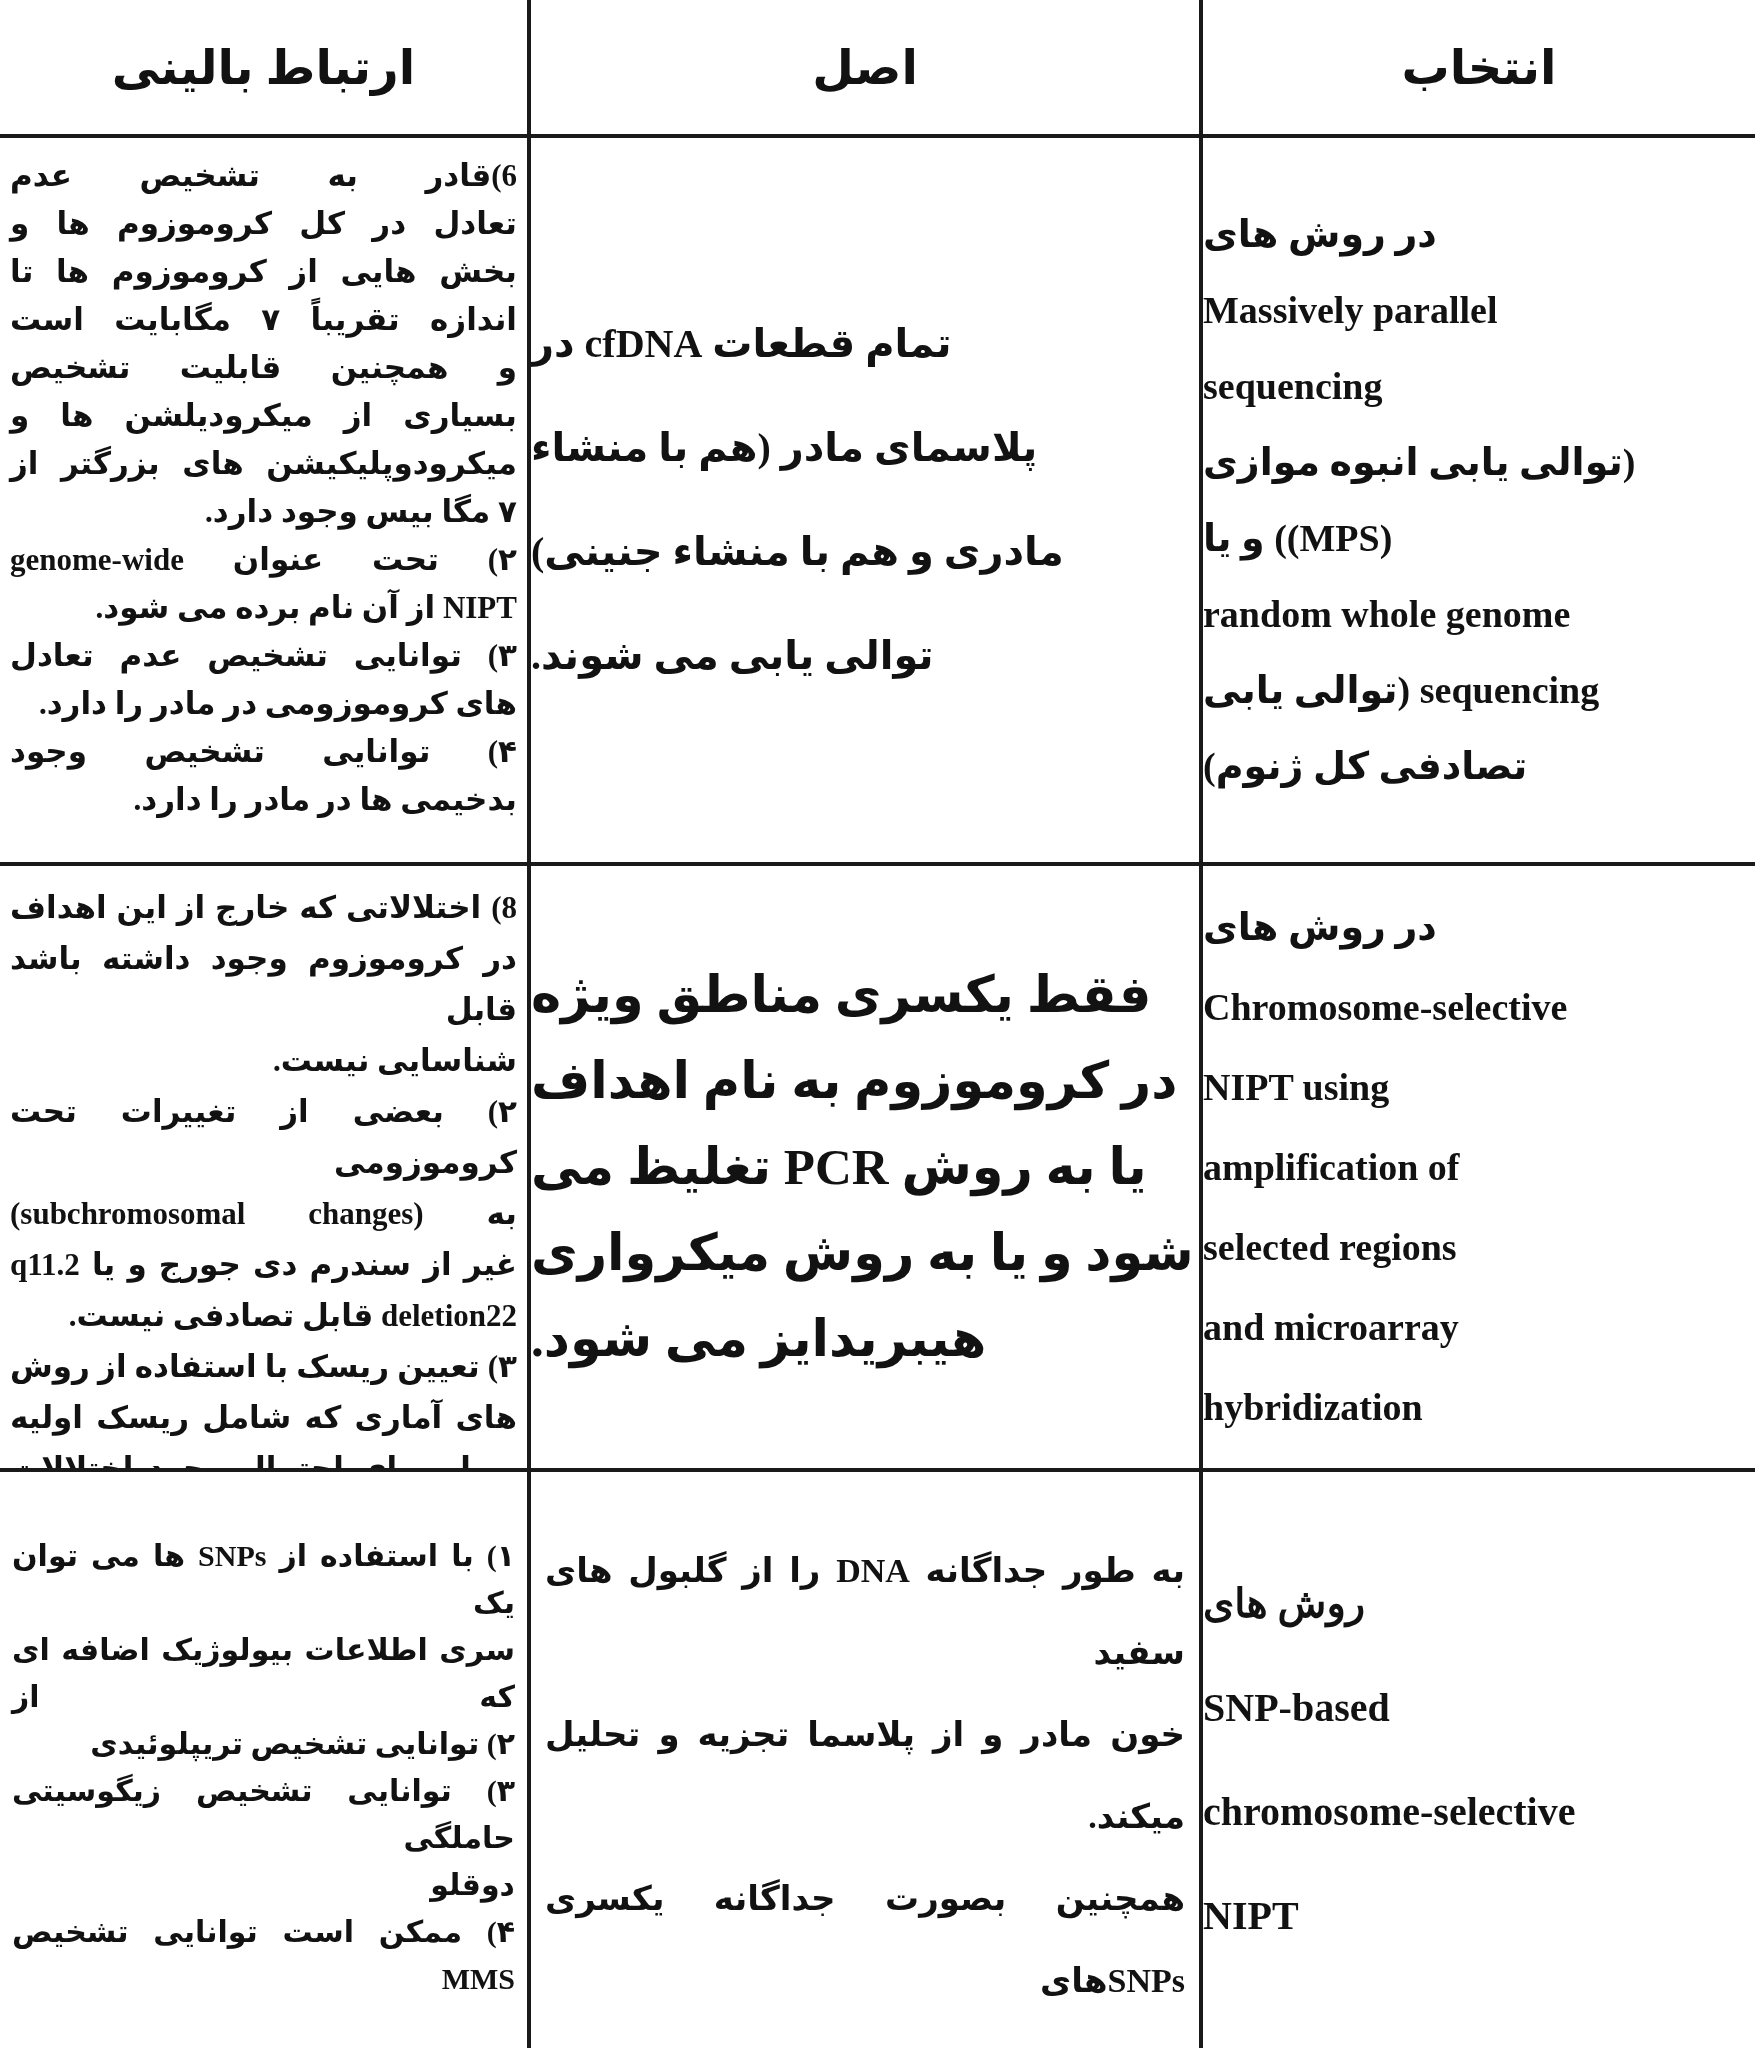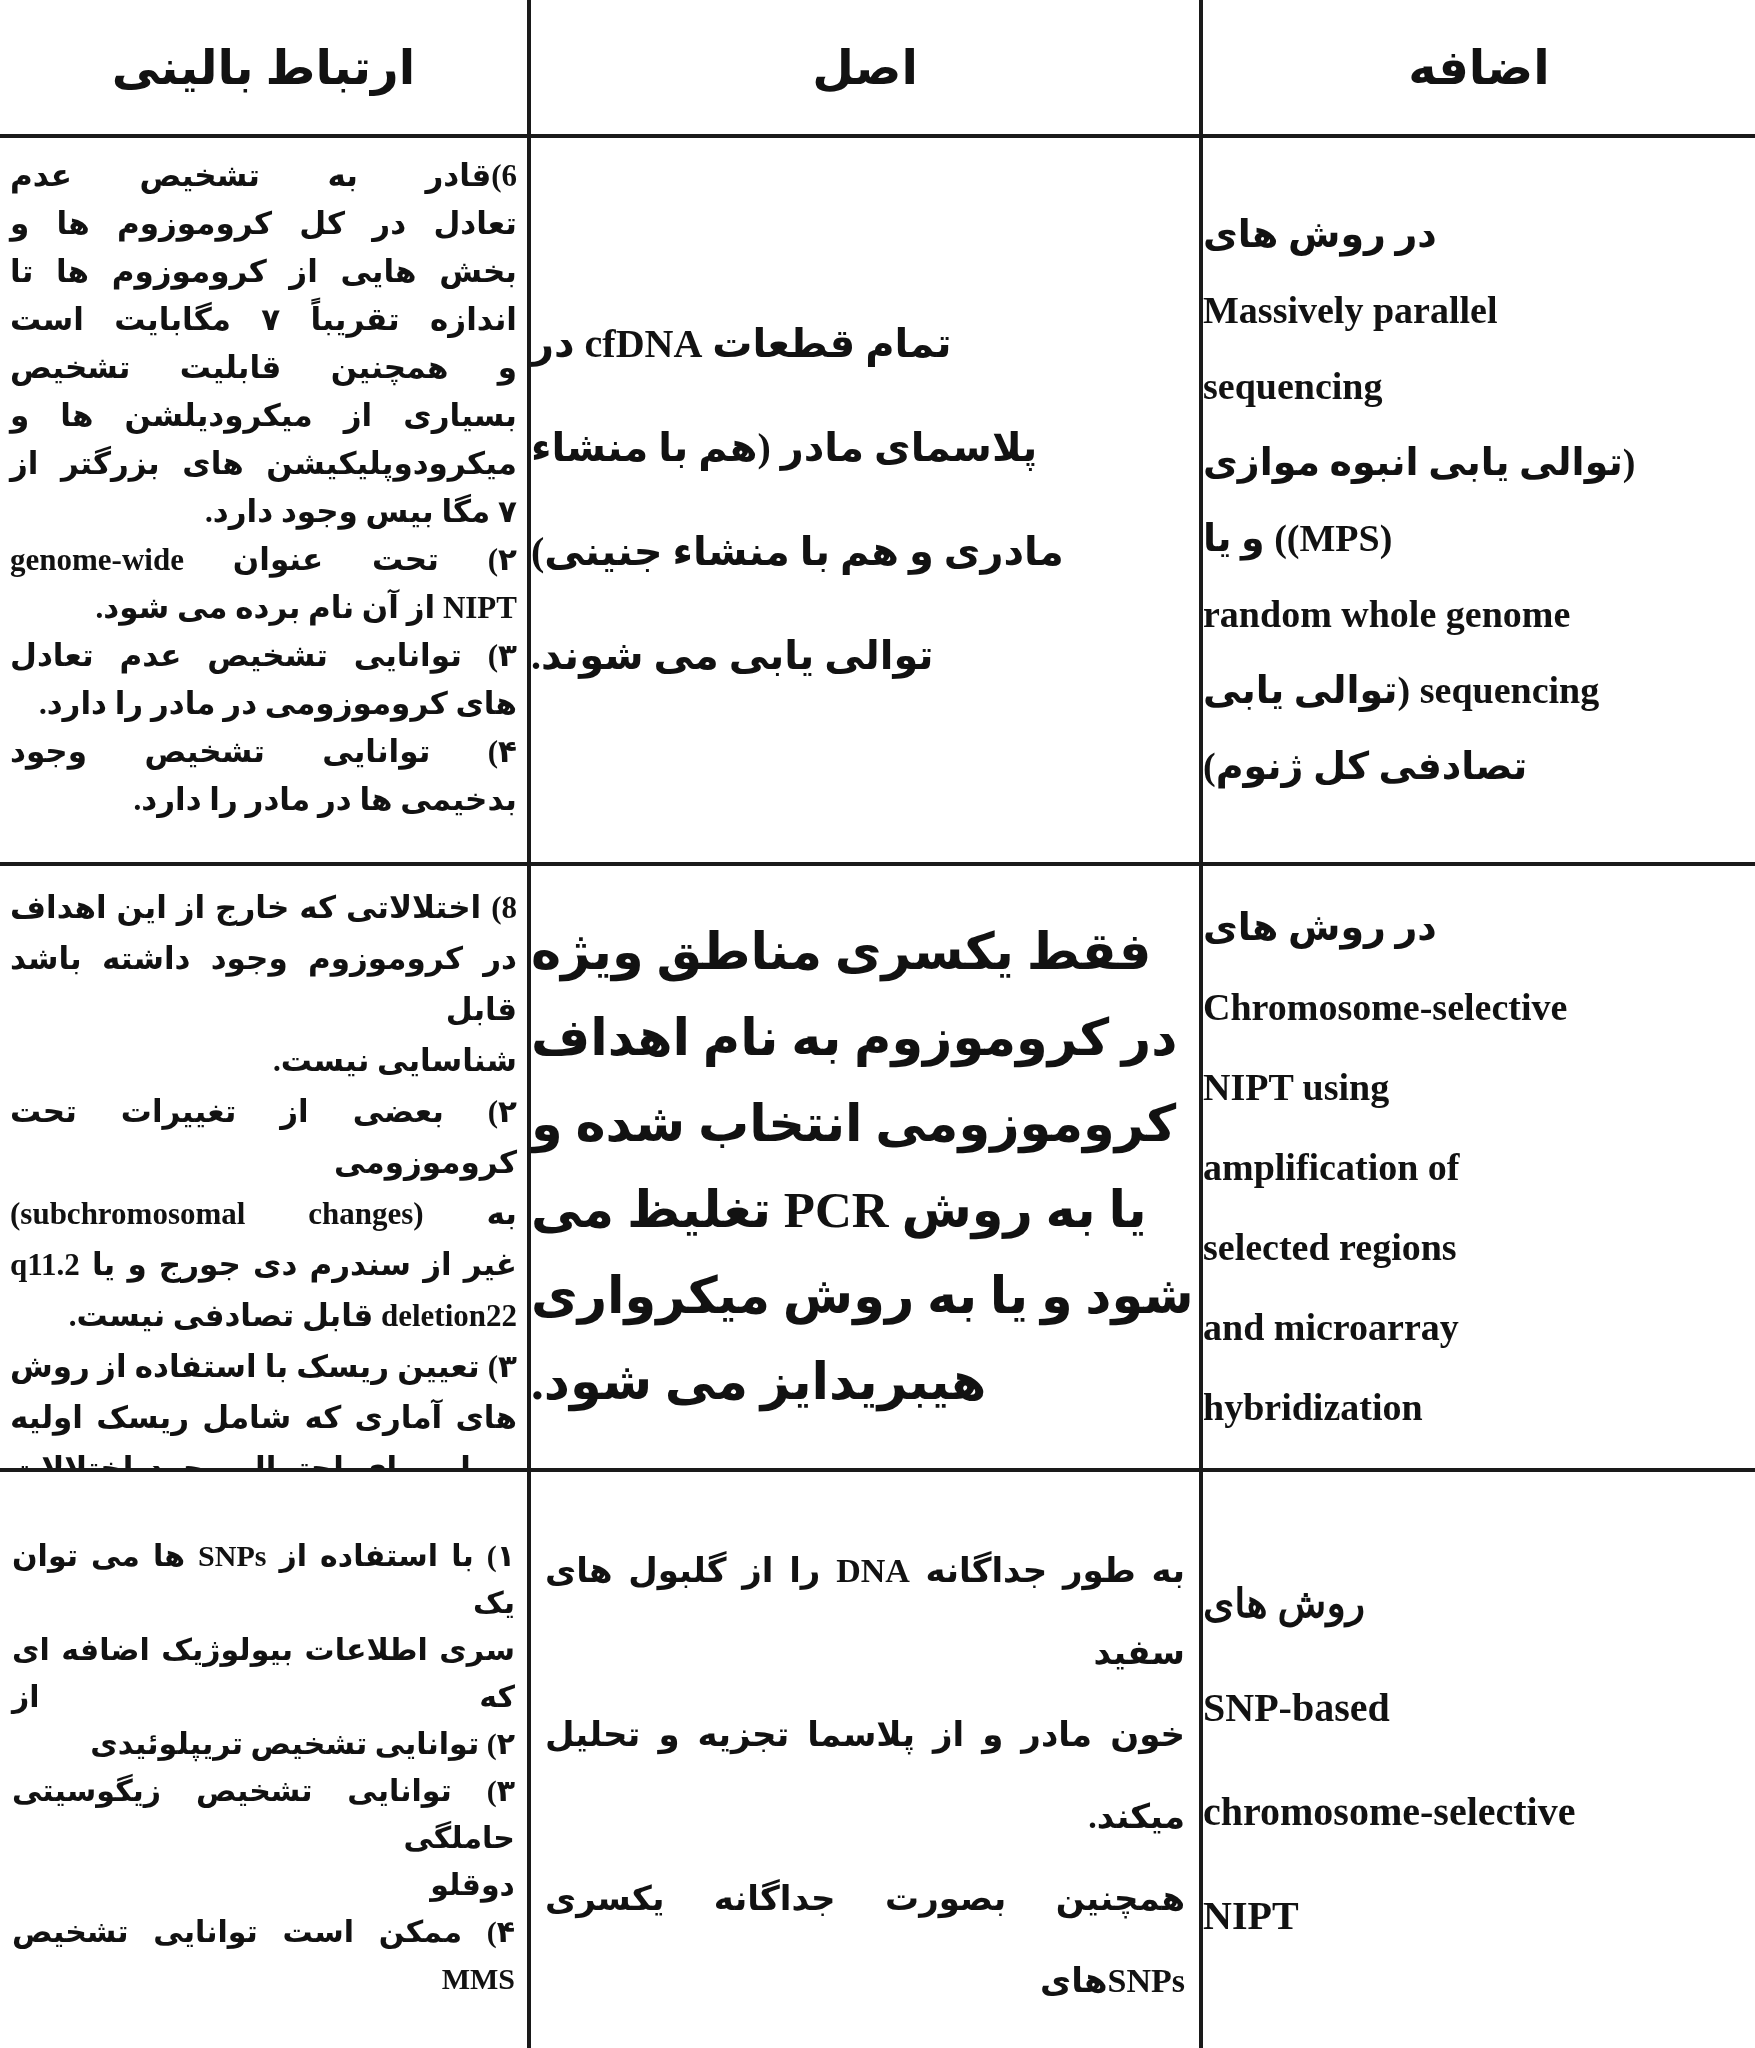--- a/index.html
+++ b/index.html
@@ -53,21 +53,21 @@
 <div class="page">
   <div class="table">
 
     <div class="cell vline hline hdr">
       <span>ارتباط بالینی</span>
     </div>
     <div class="cell vline hline hdr">
       <span>اصل</span>
     </div>
     <div class="cell hline hdr">
-      <span>اضافه</span>
+      <span>انتخاب</span>
     </div>
 
     <div class="cell vline hline body-cell clin1">
       <div class="ln jl">6)قادر به تشخیص عدم</div>
       <div class="ln jl">تعادل در کل کروموزوم ها و</div>
       <div class="ln jl">بخش هایی از کروموزوم ها تا</div>
       <div class="ln jl">اندازه تقریباً ۷ مگابایت است</div>
       <div class="ln jl">و همچنین قابلیت تشخیص</div>
       <div class="ln jl">بسیاری از میکرودیلشن ها و</div>
       <div class="ln jl">میکرودوپلیکیشن های بزرگتر از</div>
@@ -105,21 +105,20 @@
       <div class="ln jl">غیر از سندرم دی جورج و یا q11.2</div>
       <div class="ln el">deletion22 قابل تصادفی نیست.</div>
       <div class="ln jl">۳) تعیین ریسک با استفاده از روش</div>
       <div class="ln jl">های آماری که شامل ریسک اولیه</div>
       <div class="ln jl">بیمار برای احتمال وجود اختلالات</div>
 
     </div>
     <div class="cell vline hline center-cell prin2">
       <div class="ln cl">فقط یکسری مناطق ویژه</div>
       <div class="ln cl">در کروموزوم به نام اهداف</div>
-      <div class="ln cl">کروموزومی انتخاب شده و</div>
       <div class="ln cl">یا به روش PCR تغلیظ می</div>
       <div class="ln cl">شود و یا به روش میکرواری</div>
       <div class="ln cl">هیبریدایز می شود.</div>
     </div>
     <div class="cell hline center-cell tech2">
       <div class="ln cl">در روش های</div>
       <div class="ln cl">Chromosome-selective</div>
       <div class="ln cl">NIPT using</div>
       <div class="ln cl">amplification of</div>
       <div class="ln cl">selected regions</div>

